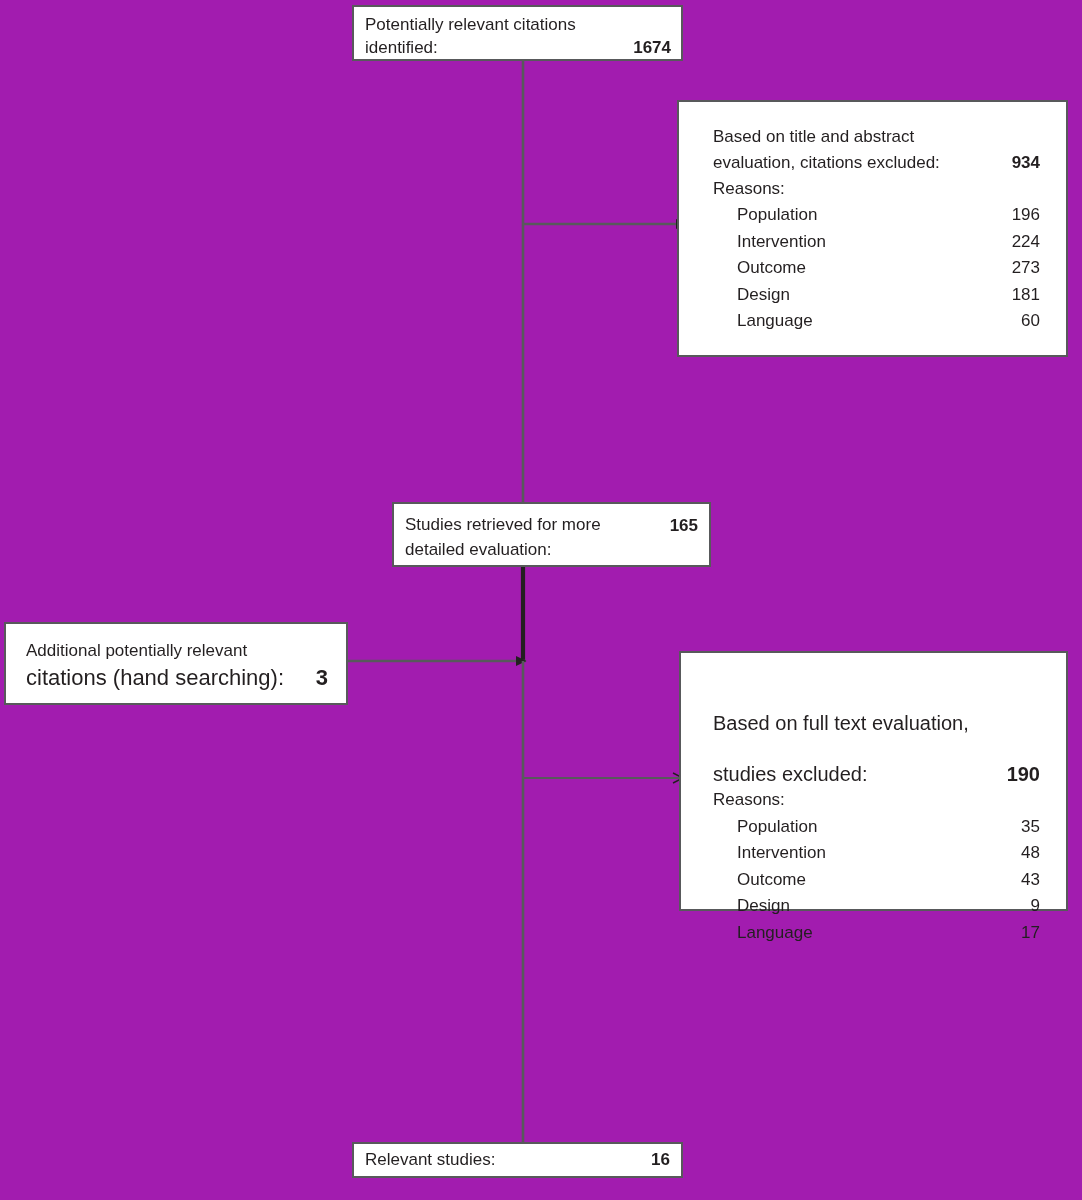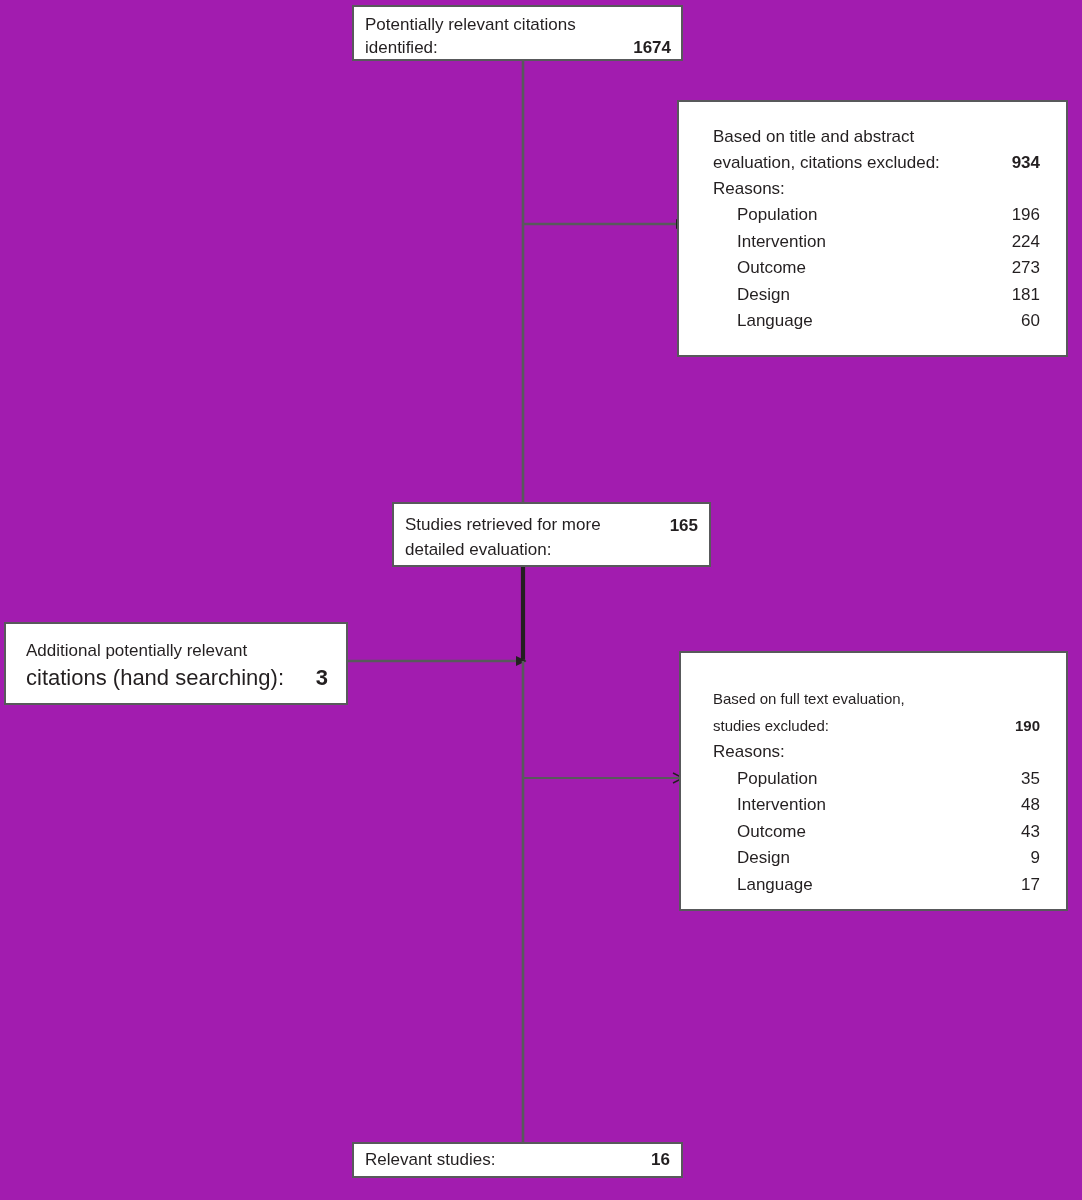--- a/index.html
+++ b/index.html
@@ -77,21 +77,21 @@
   }
   #box-handsearch .box-inner{padding:13px 18px 0 20px;}
   #box-handsearch .line1{font-size:17px;line-height:27px;}
   #box-handsearch .line2{font-size:22px;line-height:27px;}
 
   
   #box-excluded-fulltext{
     left:679px; top:651px; width:389px; height:260px;
   }
   #box-excluded-fulltext .box-inner{padding:33px 26px 0 32px;}
-  #box-excluded-fulltext .hdr{font-size:15px;line-height:26.5px;}
+  #box-excluded-fulltext .hdr{font-size:20px;line-height:26.5px;margin-top:24px;}
   #box-excluded-fulltext .reasons-title{font-size:17px;line-height:26.5px;}
   #box-excluded-fulltext .reason-row{font-size:17px;line-height:26.5px;padding-left:24px;}
 
   
   #box-relevant{
     left:352px; top:1142px; width:331px; height:36px;
   }
   #box-relevant .box-inner{
     padding:0 11px 0 11px;
     display:flex;align-items:center;

